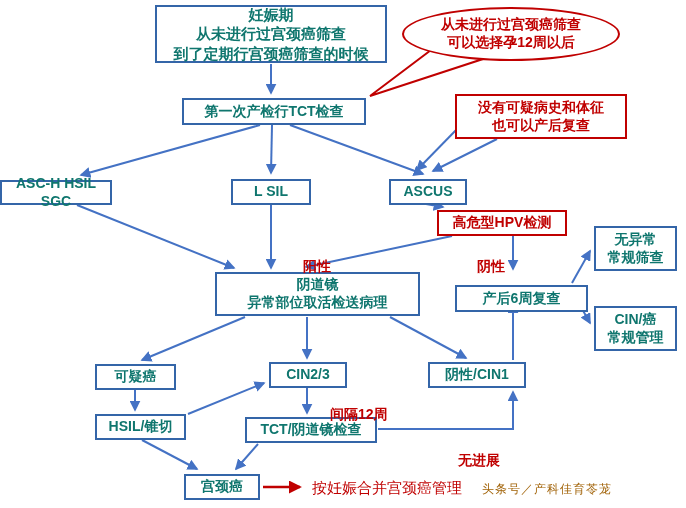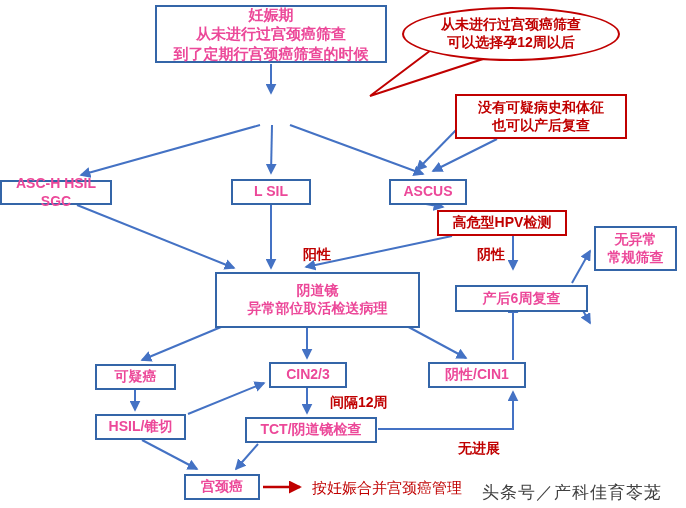--- a/index.html
+++ b/index.html
@@ -5,31 +5,31 @@
   *{margin:0;padding:0;box-sizing:border-box}
   html,body{background:#ffffff}
   #stage{
     position:relative;width:686px;height:508px;background:#fff;
     font-family:"Liberation Sans","DejaVu Sans",sans-serif;overflow:hidden;
   }
   #edges{position:absolute;left:0;top:0;z-index:0}
   .node{
     position:absolute;z-index:1;display:flex;align-items:center;justify-content:center;
     text-align:center;white-space:pre-line;background:#fff;
-    border:2px solid #3465a8;color:#ec4899;font-weight:bold;
+    border:2px solid #3465a8;color:#0f766e;font-weight:bold;
     font-size:14px;line-height:1.28;padding:1px 3px;
   }
   .red-node{border-color:#c00000;color:#c00000}
   .ellipse{border-radius:50%;border-color:#c00000;color:#c00000}
   .edge-label{
     position:absolute;z-index:2;color:#c00000;font-weight:bold;font-size:14px;
-    white-space:nowrap;background:transparent;
+    white-space:nowrap;background:transparent;margin-top:12px;
   }
   .manage-label{position:absolute;z-index:2;color:#c00000;font-weight:normal;font-size:15px;white-space:nowrap}
-  .watermark{position:absolute;z-index:2;color:#404040;font-size:17px;letter-spacing:1px;white-space:nowrap}
+  .watermark{position:absolute;z-index:2;color:#a16207;font-size:12px;letter-spacing:1px;white-space:nowrap}
 </style>
 </head>
 <body>
 
 <div id="stage">
 
   <svg id="edges" width="686" height="508" viewBox="0 0 686 508">
     <defs>
       <marker id="ah" viewBox="0 0 10 10" refX="8.5" refY="5" markerWidth="5.5" markerHeight="5.5" orient="auto">
         <path d="M0,0 L10,5 L0,10 z" fill="#4472c4"></path>
@@ -70,40 +70,43 @@
     <path d="M263 487 L300 487" stroke="#c00000" stroke-width="2.6" fill="none" marker-end="url(#ahr)"></path>
   </svg>
 
   <div class="node" style="left:155px;top:5px;width:232px;height:58px;font-size:15px">妊娠期
 从未进行过宫颈癌筛查
 到了定期行宫颈癌筛查的时候</div>
 
   <div class="node ellipse" style="left:402px;top:7px;width:218px;height:54px">从未进行过宫颈癌筛查
 可以选择孕12周以后</div>
 
+  <div class="node" style="left:182px;top:98px;width:184px;height:27px">第一次产检行TCT检查</div>
 
   <div class="node red-node" style="left:455px;top:94px;width:172px;height:45px">没有可疑病史和体征
 也可以产后复查</div>
 
   <div class="node" style="left:0;top:180px;width:112px;height:25px">ASC-H HSIL SGC</div>
 
   <div class="node" style="left:231px;top:179px;width:80px;height:26px">L SIL</div>
 
   <div class="node" style="left:389px;top:179px;width:78px;height:26px">ASCUS</div>
 
   <div class="node red-node" style="left:437px;top:210px;width:130px;height:26px">高危型HPV检测</div>
 
-  <div class="node" style="left:215px;top:272px;width:205px;height:56px">阴道镜
+  <div class="node" style="left:215px;top:272px;width:205px;height:44px">阴道镜
 异常部位取活检送病理</div>
 
   <div class="node" style="left:455px;top:285px;width:133px;height:27px">产后6周复查</div>
 
   <div class="node" style="left:594px;top:226px;width:83px;height:45px">无异常
 常规筛查</div>
 
+  <div class="node" style="left:594px;top:306px;width:83px;height:45px">CIN/癌
+常规管理</div>
 
   <div class="node" style="left:95px;top:364px;width:81px;height:26px">可疑癌</div>
 
   <div class="node" style="left:269px;top:362px;width:78px;height:26px">CIN2/3</div>
 
   <div class="node" style="left:428px;top:362px;width:98px;height:26px">阴性/CIN1</div>
 
   <div class="node" style="left:95px;top:414px;width:91px;height:26px">HSIL/锥切</div>
 
   <div class="node" style="left:184px;top:474px;width:76px;height:26px">宫颈癌</div>

